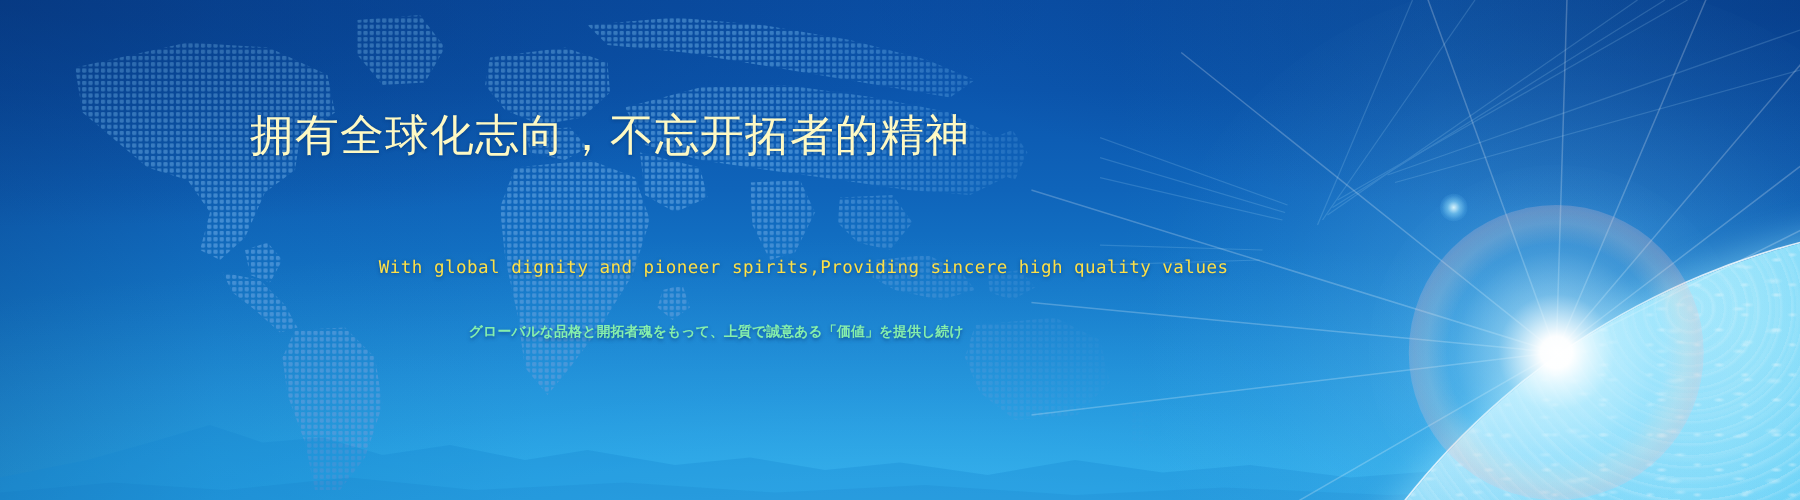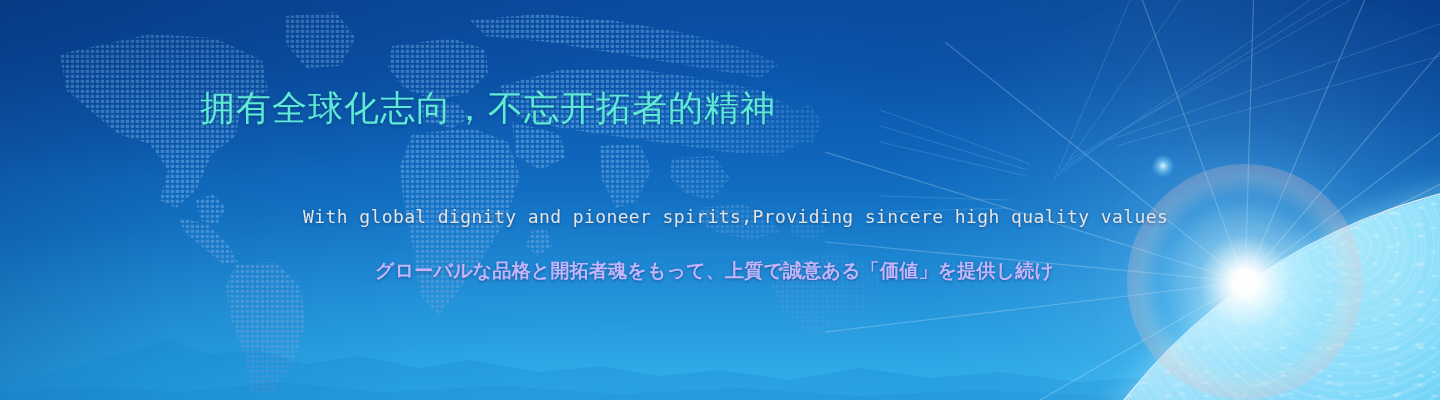--- a/index.html
+++ b/index.html
@@ -265,50 +265,50 @@
   .copy {
     position: absolute;
     left: 0; top: 0;
     width: 1060px;
     height: 400px;
   }
   .headline {
     position: absolute;
     left: 200px;
     top: 86px;
-    color: #5eead4;
+    color: #fef9c3;
     font-family: "Liberation Serif", "DejaVu Serif", serif;
     font-size: 35px;
     line-height: 45px;
     letter-spacing: 1px;
     white-space: nowrap;
     text-shadow: 0 1px 3px rgba(4,40,95,0.45);
     text-align: right;
   }
   .headline-line-2 {
     padding-left: 166px;
   }
   .subtitle-en {
     position: absolute;
     left: 303px;
     top: 206px;
-    color: #e5e5e5;
+    color: #fde047;
     font-family: "DejaVu Sans Mono", "Liberation Mono", monospace;
-    font-size: 18px;
+    font-size: 14px;
     letter-spacing: 0.4px;
     white-space: nowrap;
     text-shadow: 0 1px 3px rgba(4,40,95,0.5);
   }
   .subtitle-jp {
     position: absolute;
     left: 375px;
     top: 258px;
-    color: #c4b5fd;
+    color: #86efac;
     font-family: "DejaVu Sans", "Liberation Sans", sans-serif;
-    font-size: 19px;
+    font-size: 11px;
     font-weight: bold;
     letter-spacing: 0.2px;
     white-space: nowrap;
     text-shadow: 0 1px 3px rgba(4,40,95,0.5);
   }
 </style>
 </head>
 <body>
 
 <div class="banner">

